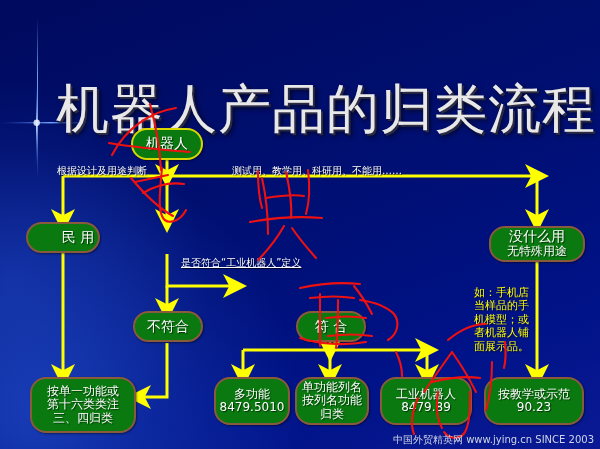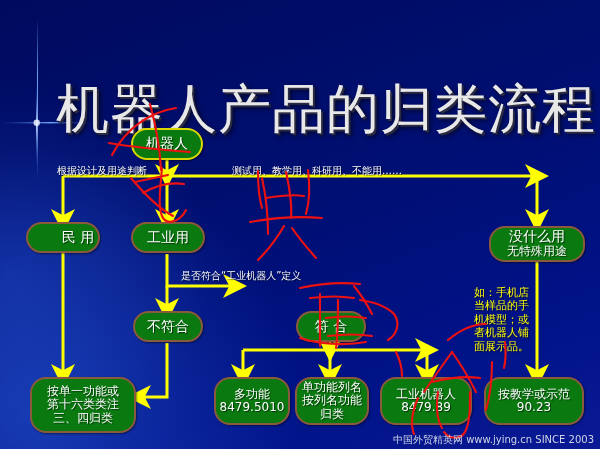--- a/index.html
+++ b/index.html
@@ -128,23 +128,20 @@
   </svg>
 
   <div class="node topnode" style="left:131px;top:128px;width:72px;height:32px;">
     <span>机器人</span>
   </div>
 
   <div class="node" style="left:26px;top:222px;width:74px;height:31px;padding-left:30px;">
     <span>民 用</span>
   </div>
 
-  <div class="node" style="left:131px;top:222px;width:74px;height:31px;">
-    <span>工业用</span>
-  </div>
 
   <div class="node" style="left:489px;top:226px;width:96px;height:36px;">
     <span>没什么用</span>
     <span class="l2">无特殊用途</span>
   </div>
 
   <div class="node" style="left:133px;top:311px;width:70px;height:31px;">
     <span>不符合</span>
   </div>
 
@@ -174,21 +171,21 @@
     <span>8479.89</span>
   </div>
 
   <div class="node sm" style="left:484px;top:377px;width:100px;height:48px;">
     <span>按教学或示范</span>
     <span>90.23</span>
   </div>
 
   <div class="elabel" style="left:57px;top:164px;">根据设计及用途判断</div>
   <div class="elabel" style="left:232px;top:164px;">测试用、教学用、科研用、不能用……</div>
-  <div class="elabel" style="left:181px;top:269px;">是否符合“工业机器人”定义</div>
+  <div class="elabel" style="left:181px;top:256px;text-decoration:underline;">是否符合“工业机器人”定义</div>
 
   <div id="sidenote">如：手机店当样品的手机模型；或者机器人铺面展示品。</div>
 
   <svg id="scribble" viewBox="0 0 600 449">
     <g stroke="#ee1111" stroke-width="2.1" fill="none" stroke-linecap="round" stroke-linejoin="round">
 
       <path d="M112,155 C126,128 150,112 176,108"></path>
       <path d="M109,143 C132,147 164,150 190,152"></path>
       <path d="M150,104 C156,126 160,150 161,170"></path>
       <path d="M143,193 C155,186 170,182 184,184"></path>

